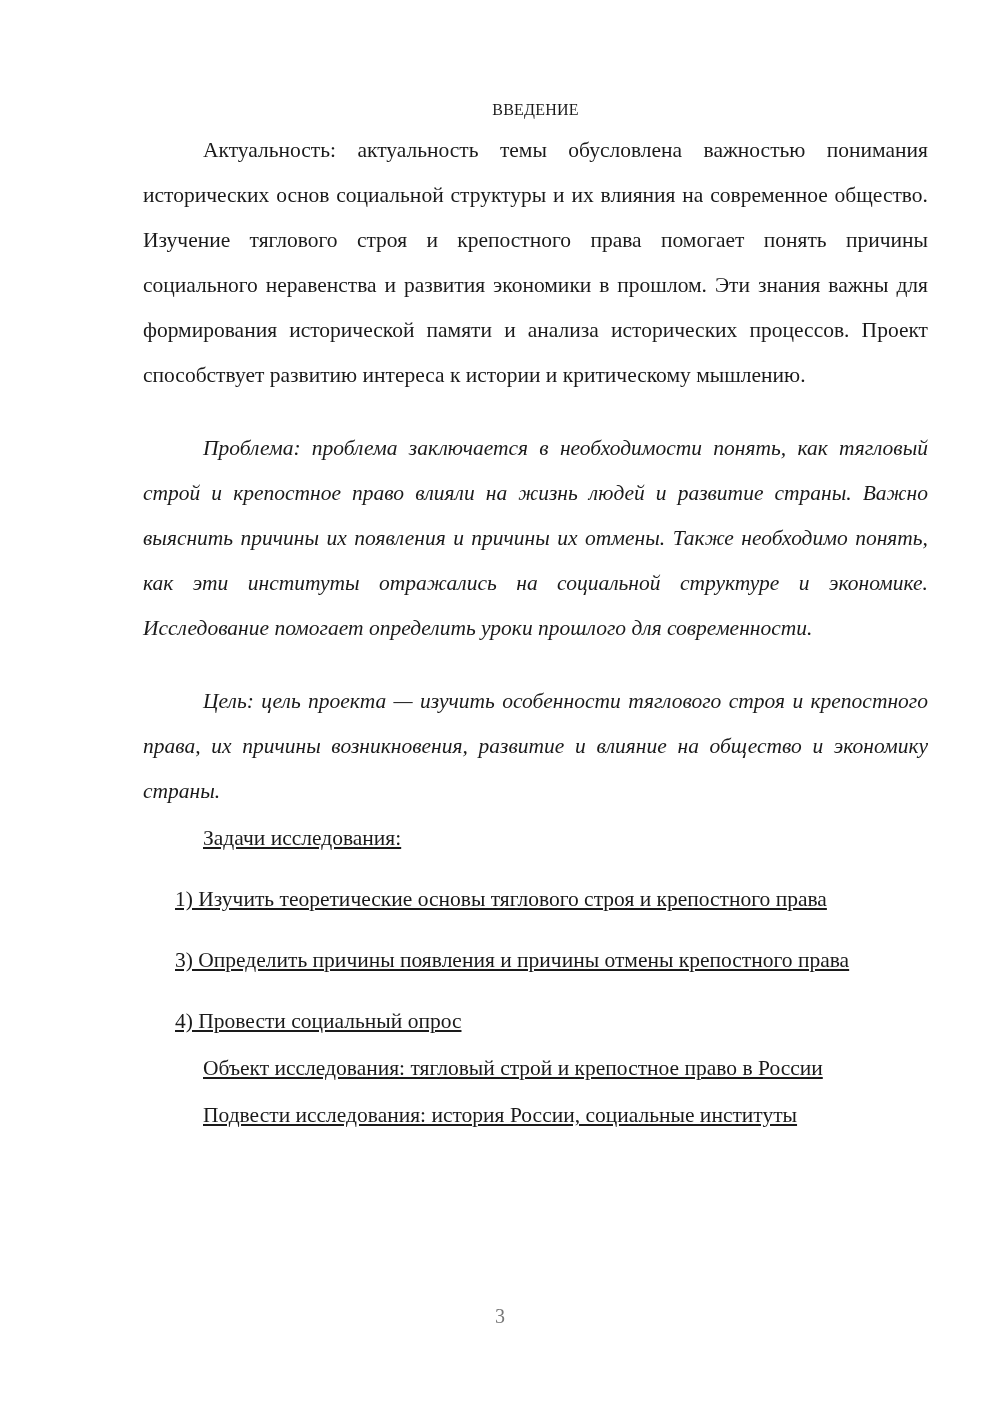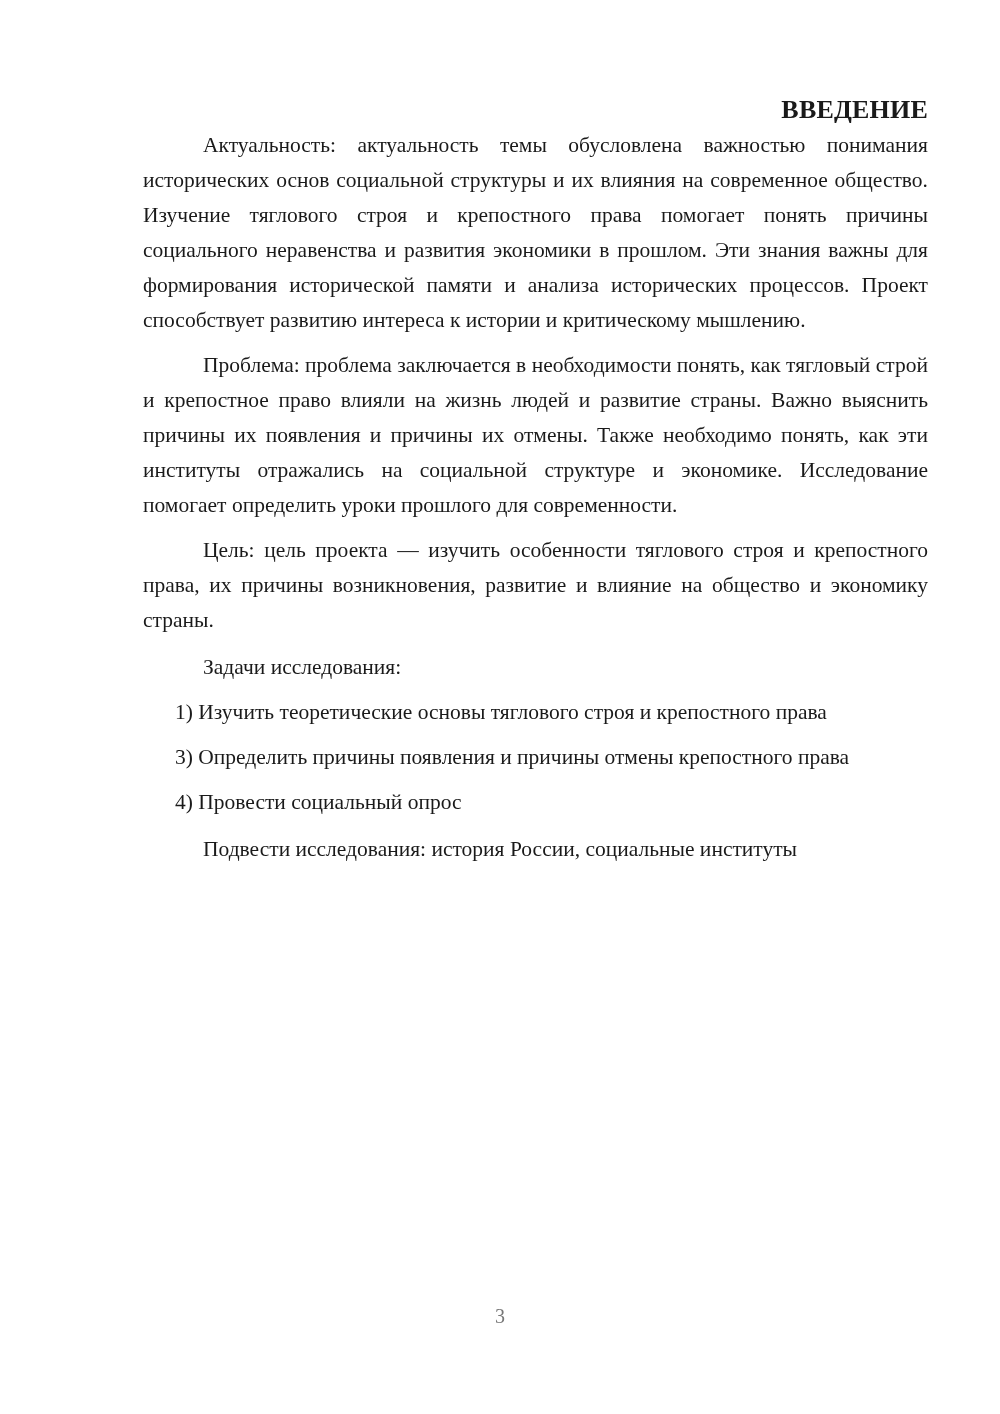--- a/index.html
+++ b/index.html
@@ -3,31 +3,31 @@
 <meta charset="utf-8">
 <style>
   html, body { margin: 0; padding: 0; background: #ffffff; }
   body { width: 1000px; height: 1414px; position: relative; overflow: hidden; }
   .page {
     position: absolute; left: 0; top: 0; width: 1000px; height: 1414px; background: #fff;
     font-family: "Liberation Serif", "DejaVu Serif", serif; color: #1a1a1a;
   }
   .content { position: absolute; left: 143px; top: 95px; width: 785px; }
   .title {
-    text-align: right; font-weight: bold; font-size: 26px; line-height: 30px;
+    text-align: center; font-weight: normal; font-size: 16px; line-height: 30px;
     margin: 0 0 3px 0; letter-spacing: 0.2px;
   }
   p {
-    margin: 0; font-size: 21.5px; line-height: 35px; text-align: justify;
+    margin: 0; font-size: 21.5px; line-height: 45px; text-align: justify;
     text-align-last: left;
   }
   .indent { text-indent: 60px; }
-  .para-gap { margin-top: 10px; }
-  .list-item { text-indent: 32px; margin-top: 10px; }
-  .plain { text-indent: 60px; margin-top: 12px; }
+  .para-gap { margin-top: 28px; font-style: italic; }
+  .list-item { text-indent: 32px; margin-top: 16px; text-decoration: underline; }
+  .plain { text-indent: 60px; margin-top: 2px; text-decoration: underline; }
   .page-number {
     position: absolute; left: 0; width: 1000px; top: 1305px; text-align: center;
     font-family: "Liberation Serif", serif; font-size: 20px; color: #777777;
   }
 </style>
 </head>
 <body>
 
 <div class="page">
   <div class="content">
@@ -37,17 +37,18 @@
     <p class="indent para-gap">Проблема: проблема заключается в необходимости понять, как тягловый строй и крепостное право влияли на жизнь людей и развитие страны. Важно выяснить причины их появления и причины их отмены. Также необходимо понять, как эти институты отражались на социальной структуре и экономике. Исследование помогает определить уроки прошлого для современности.</p>
     <p class="indent para-gap">Цель: цель проекта — изучить особенности тяглового строя и крепостного права, их причины возникновения, развитие и влияние на общество и экономику страны.</p>
     <p class="plain">Задачи исследования:</p>
 
     <div>
       <p class="list-item">1) Изучить теоретические основы тяглового строя и крепостного права</p>
       <p class="list-item">3) Определить причины появления и причины отмены крепостного права</p>
       <p class="list-item">4) Провести социальный опрос</p>
     </div>
 
+    <p class="plain">Объект исследования: тягловый строй и крепостное право в России</p>
     <p class="plain">Подвести исследования: история России, социальные институты</p>
   </div>
 
   <div class="page-number">3</div>
 </div>
 
 </body></html>

